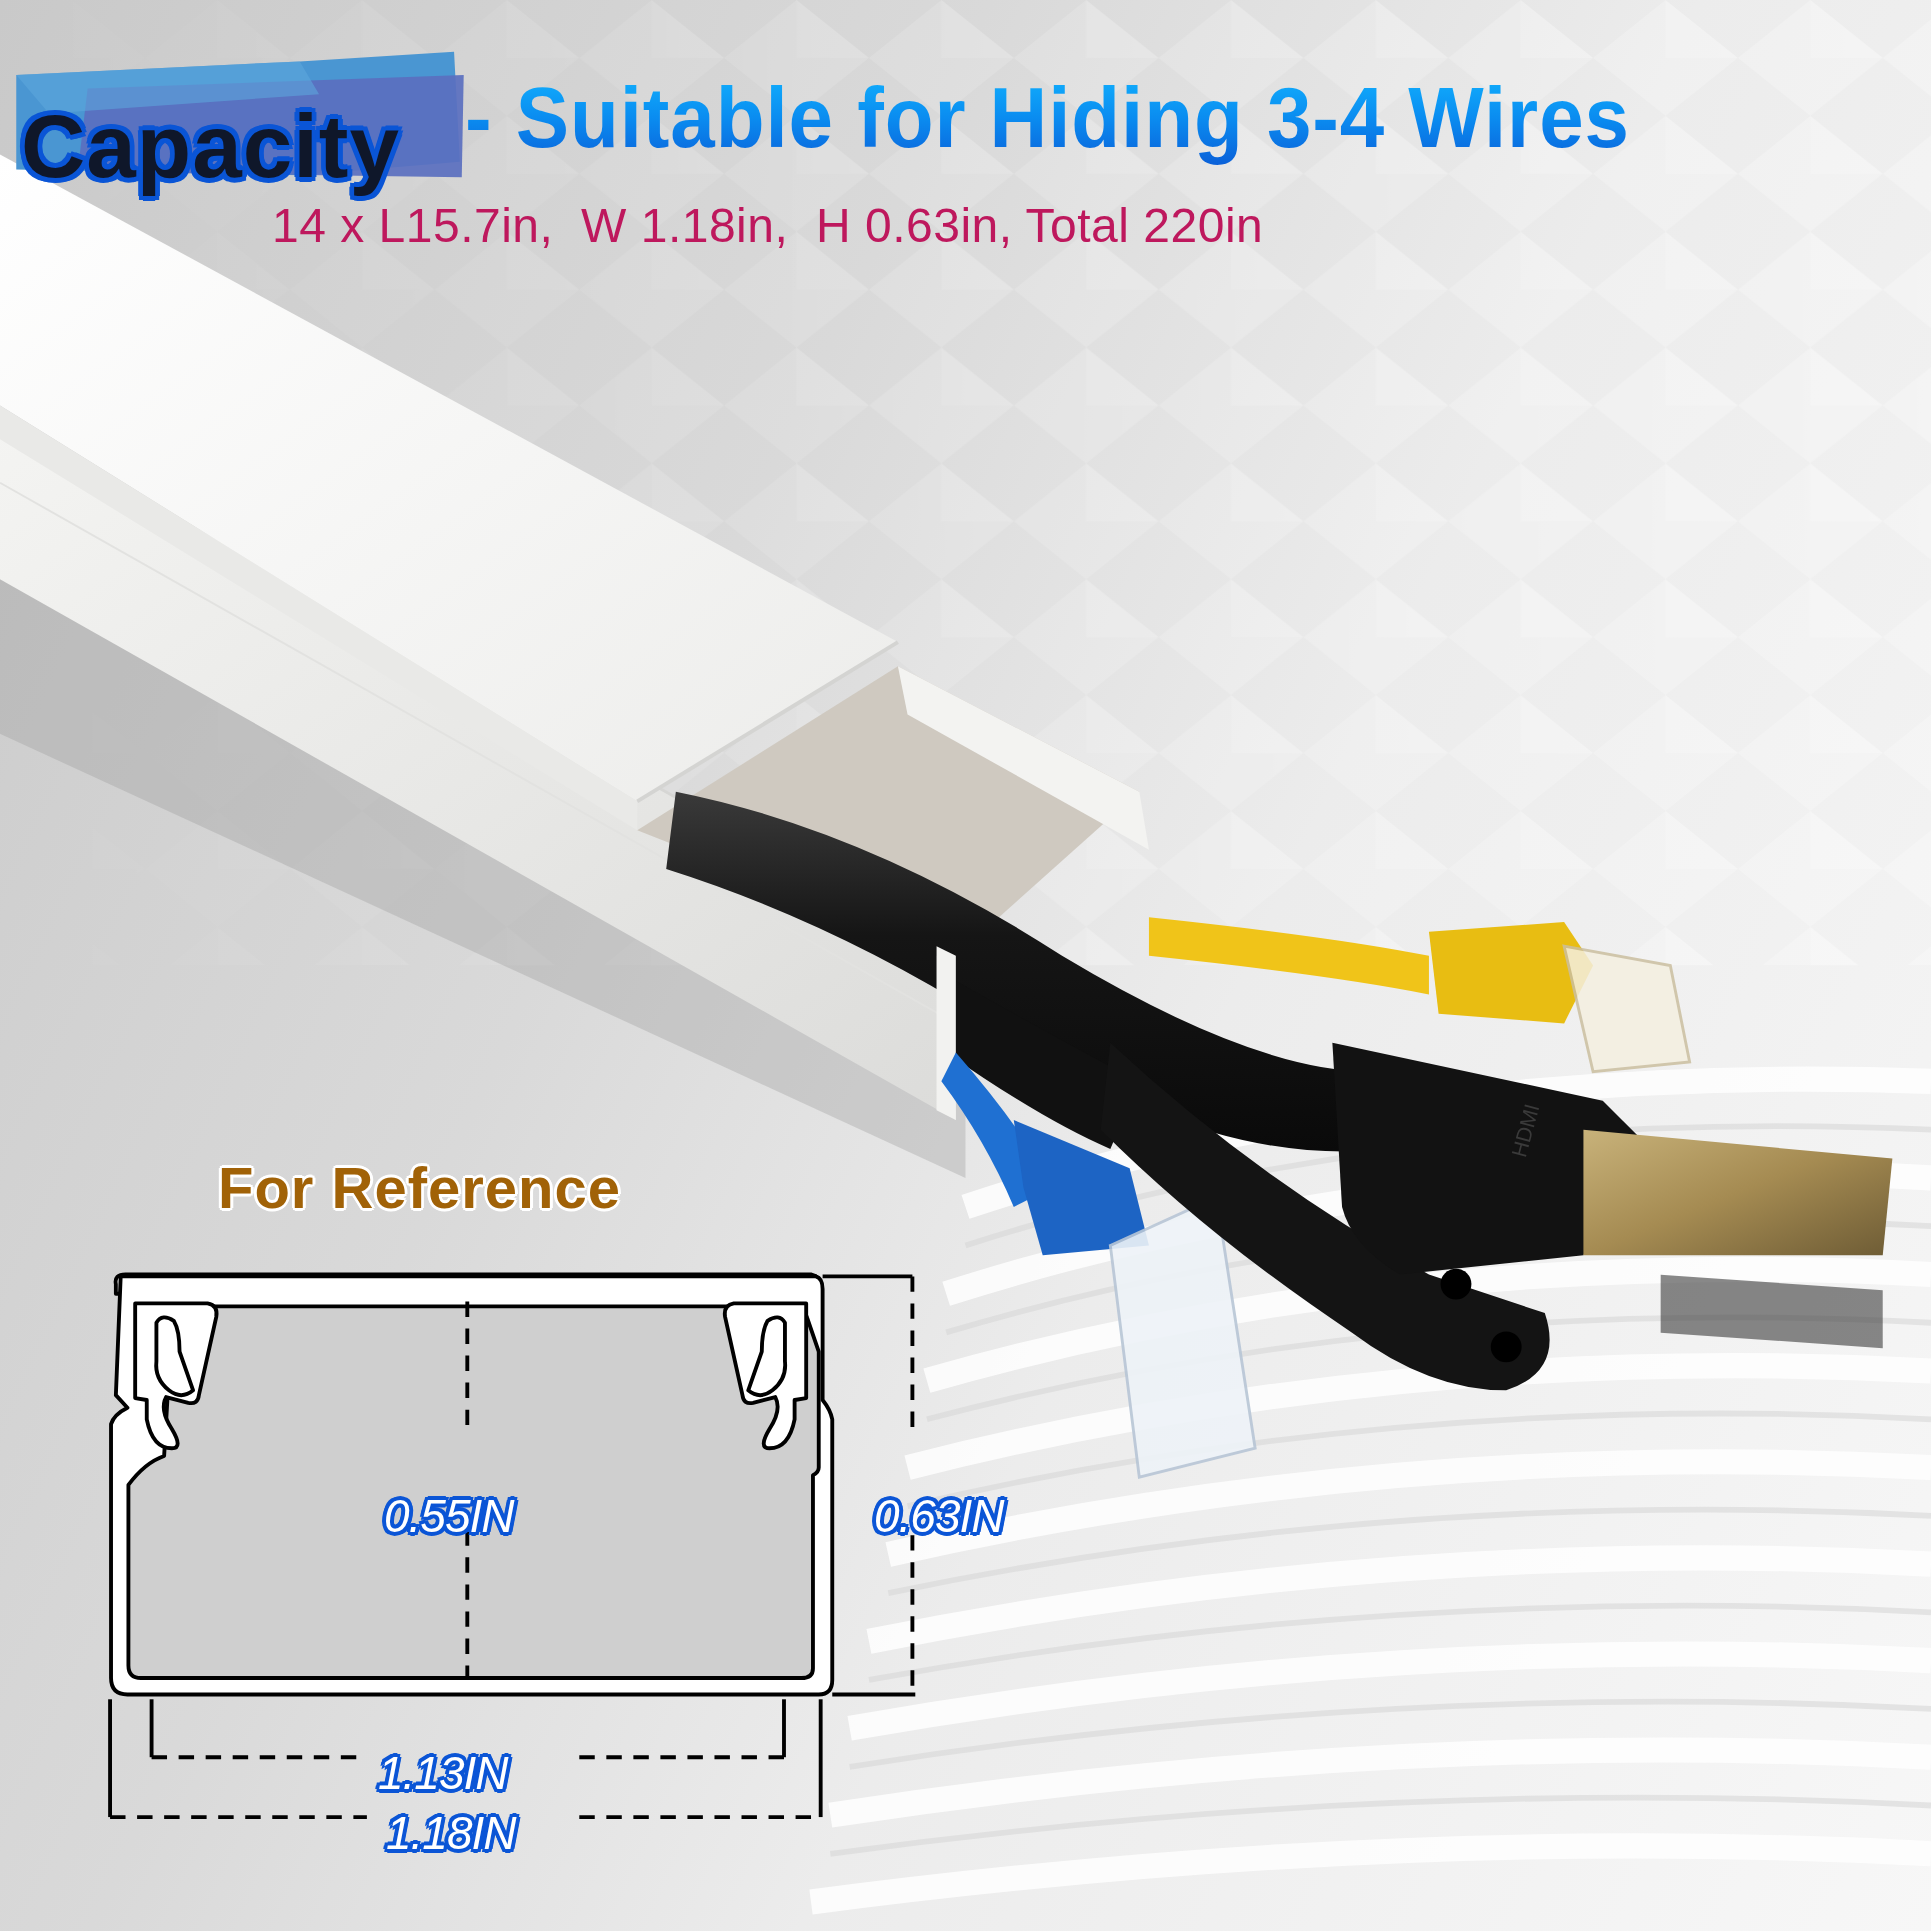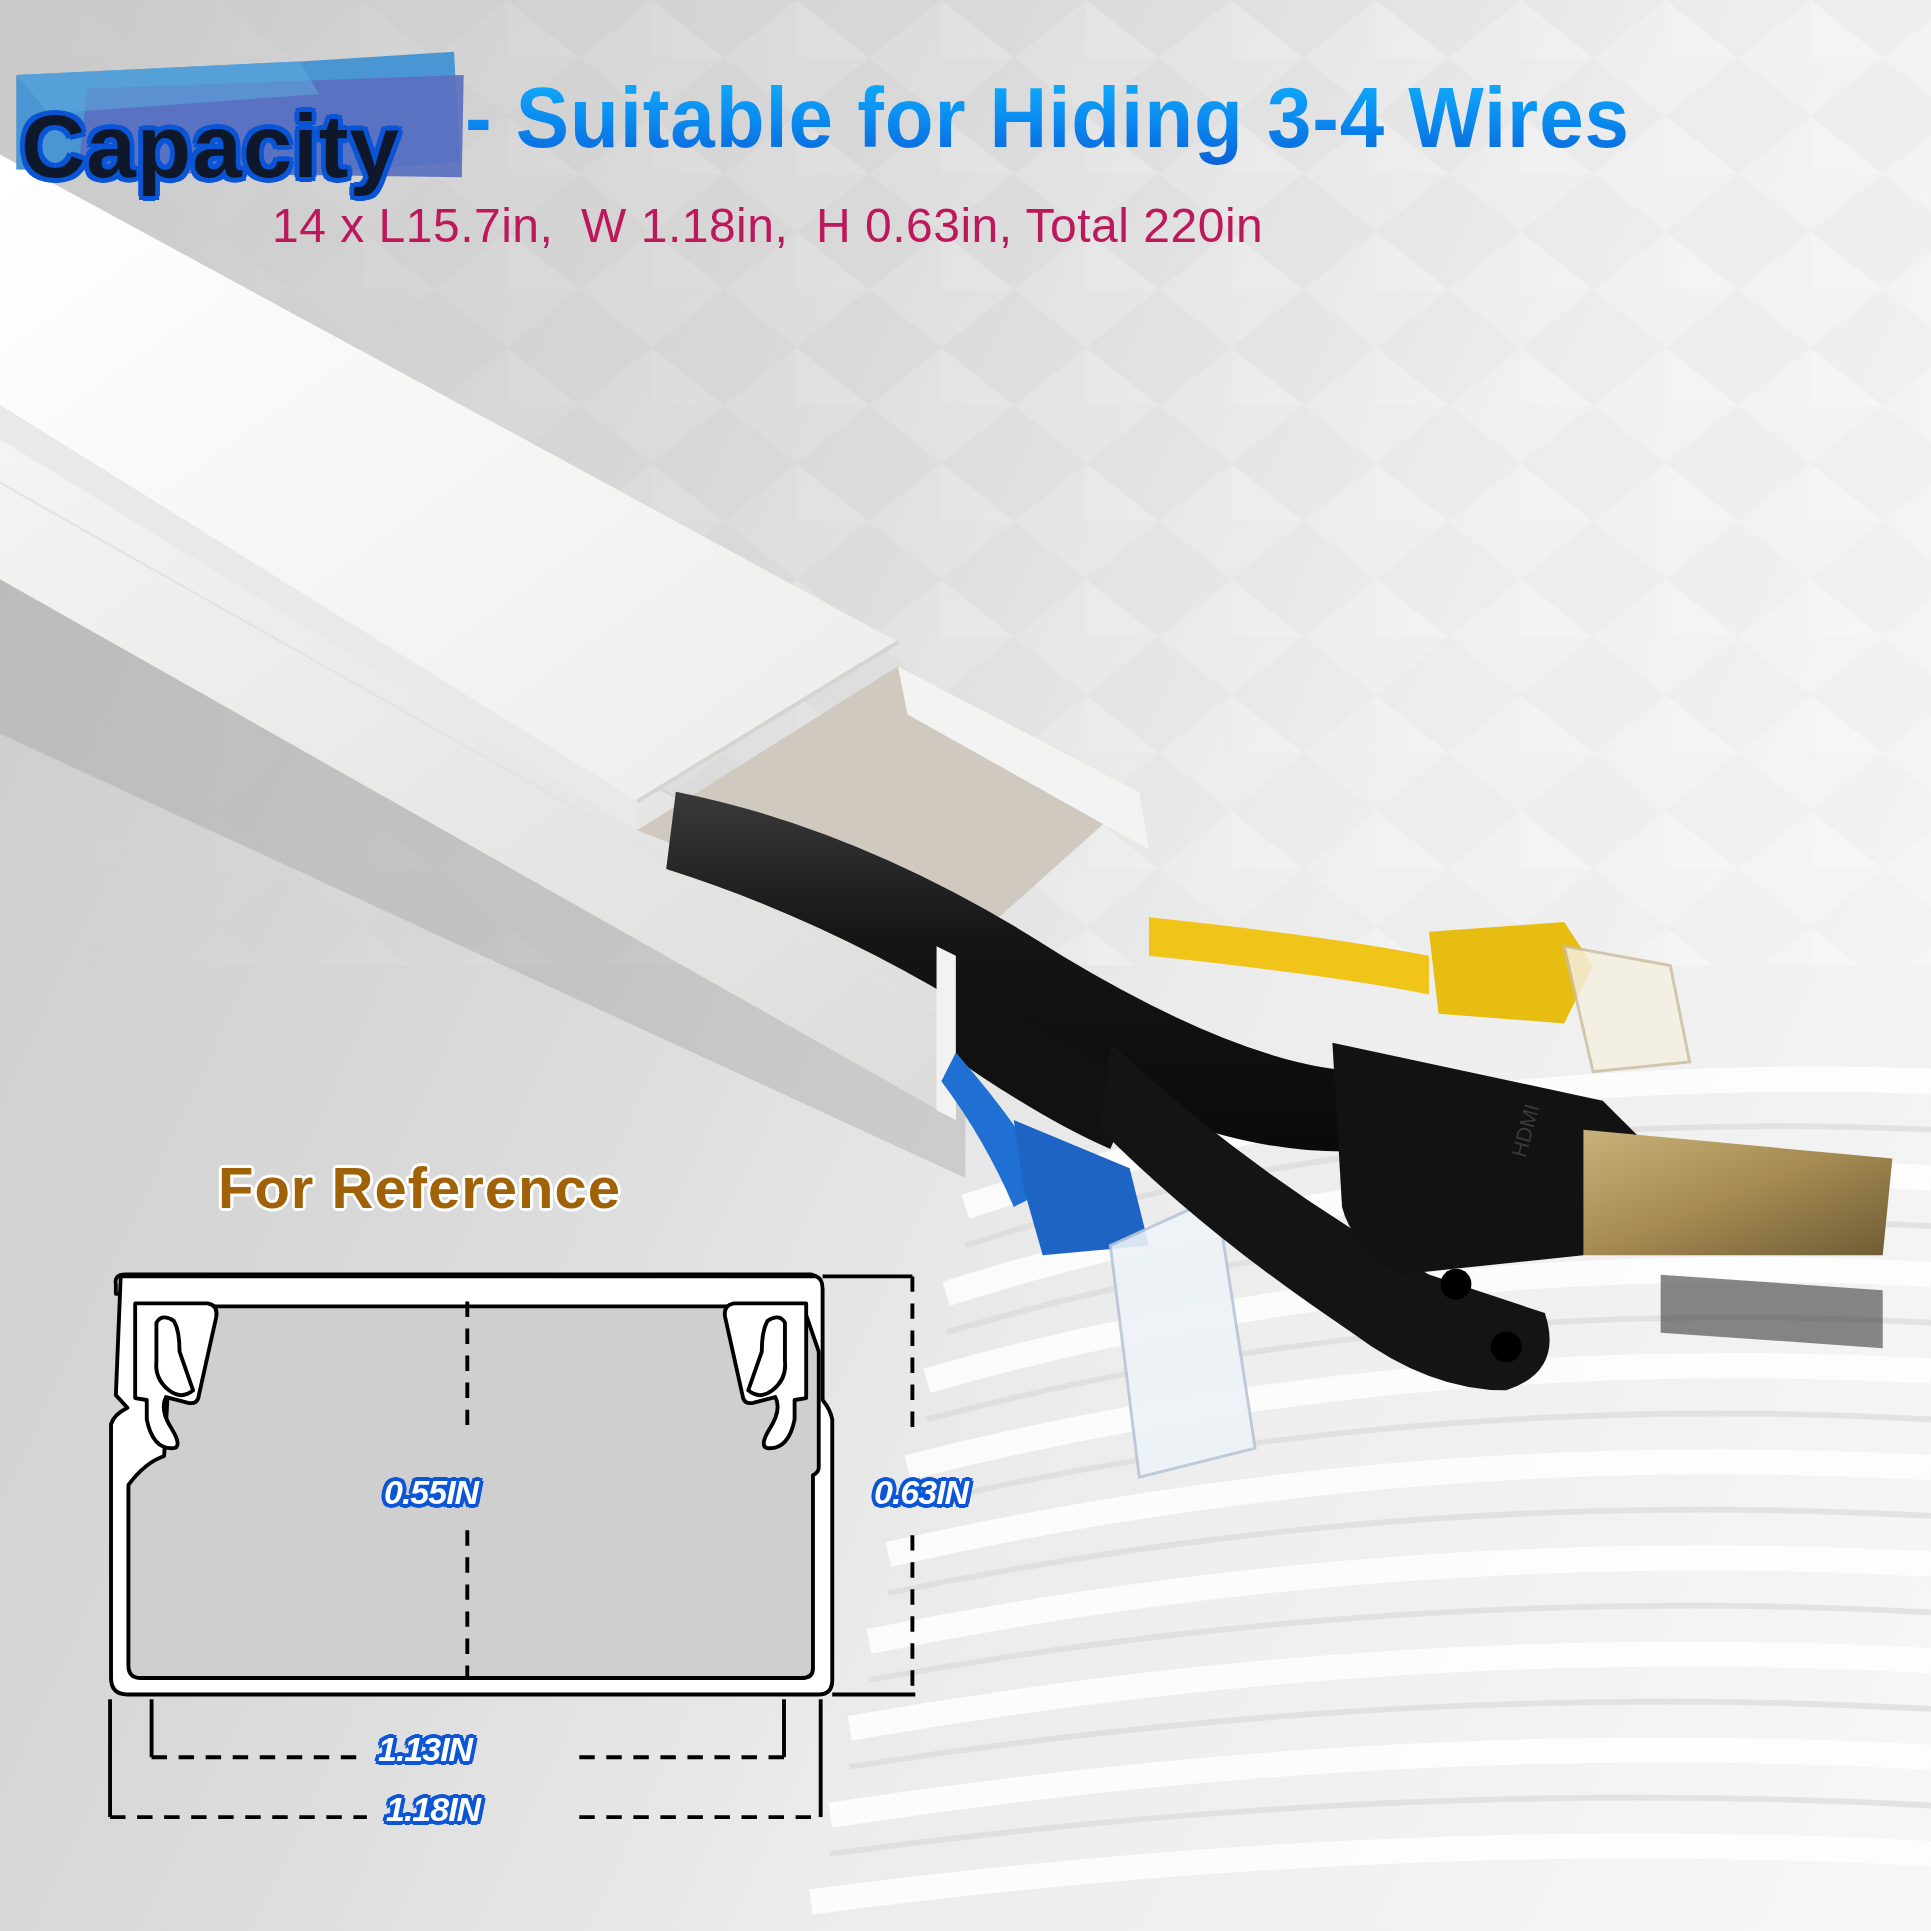--- a/index.html
+++ b/index.html
@@ -16,24 +16,24 @@
   .head-rest { position: absolute; left: 465px; top: 50px; font-size: 85px; font-weight: bold;
     background: linear-gradient(180deg, #12b4ff 0%, #0a8cf0 50%, #0b5fd8 100%);
     -webkit-background-clip: text; background-clip: text; color: transparent; letter-spacing: 1px;
     transform: scaleX(0.94); transform-origin: left; white-space: nowrap; }
   .specs { position: absolute; left: 272px; top: 198px; font-size: 48px; color: #be185d;
     white-space: pre; letter-spacing: 0.5px; }
   .product { position: absolute; inset: 0; }
   .ref-title { position: absolute; left: 218px; top: 1154px; font-size: 58px; font-weight: bold;
     color: #a16207; letter-spacing: 1px;
     text-shadow: -2.9px 0 #fff, 2.9px 0 #fff, 0 -2.9px #fff, 0 2.9px #fff, -1.9px -1.9px #fff, 1.9px 1.9px #fff, -1.9px 1.9px #fff, 1.9px -1.9px #fff; }
-  .dim { position: absolute; font-size: 34px; font-weight: bold; font-style: italic; color: #fff;
+  .dim { position: absolute; font-size: 46px; font-weight: normal; font-style: italic; color: #fff;
     letter-spacing: -1px;
     text-shadow: -3.9px 0 #0b55d6, 3.9px 0 #0b55d6, 0 -3.9px #0b55d6, 0 3.9px #0b55d6,
-                 -2.9px -2.9px #0b55d6, 2.9px 2.9px #0b55d6, -2.9px 2.9px #0b55d6, 2.9px -2.9px #0b55d6; }
+                 -2.9px -2.9px #0b55d6, 2.9px 2.9px #0b55d6, -2.9px 2.9px #0b55d6, 2.9px -2.9px #0b55d6; margin-top: 16px; }
   .diagram { position: absolute; left: 0; top: 0; }
 </style>
 </head>
 <body>
 
 <svg class="bg-pattern" width="1931" height="1931" viewBox="0 0 2000 2000">
   <defs>
     <pattern id="dia" width="150" height="120" patternUnits="userSpaceOnUse">
       <path d="M75 0 L150 60 L75 120 L0 60 Z" fill="#ffffff" opacity="0.25"></path>
       <path d="M75 0 L150 60 L75 60 Z" fill="#ffffff" opacity="0.18"></path>

